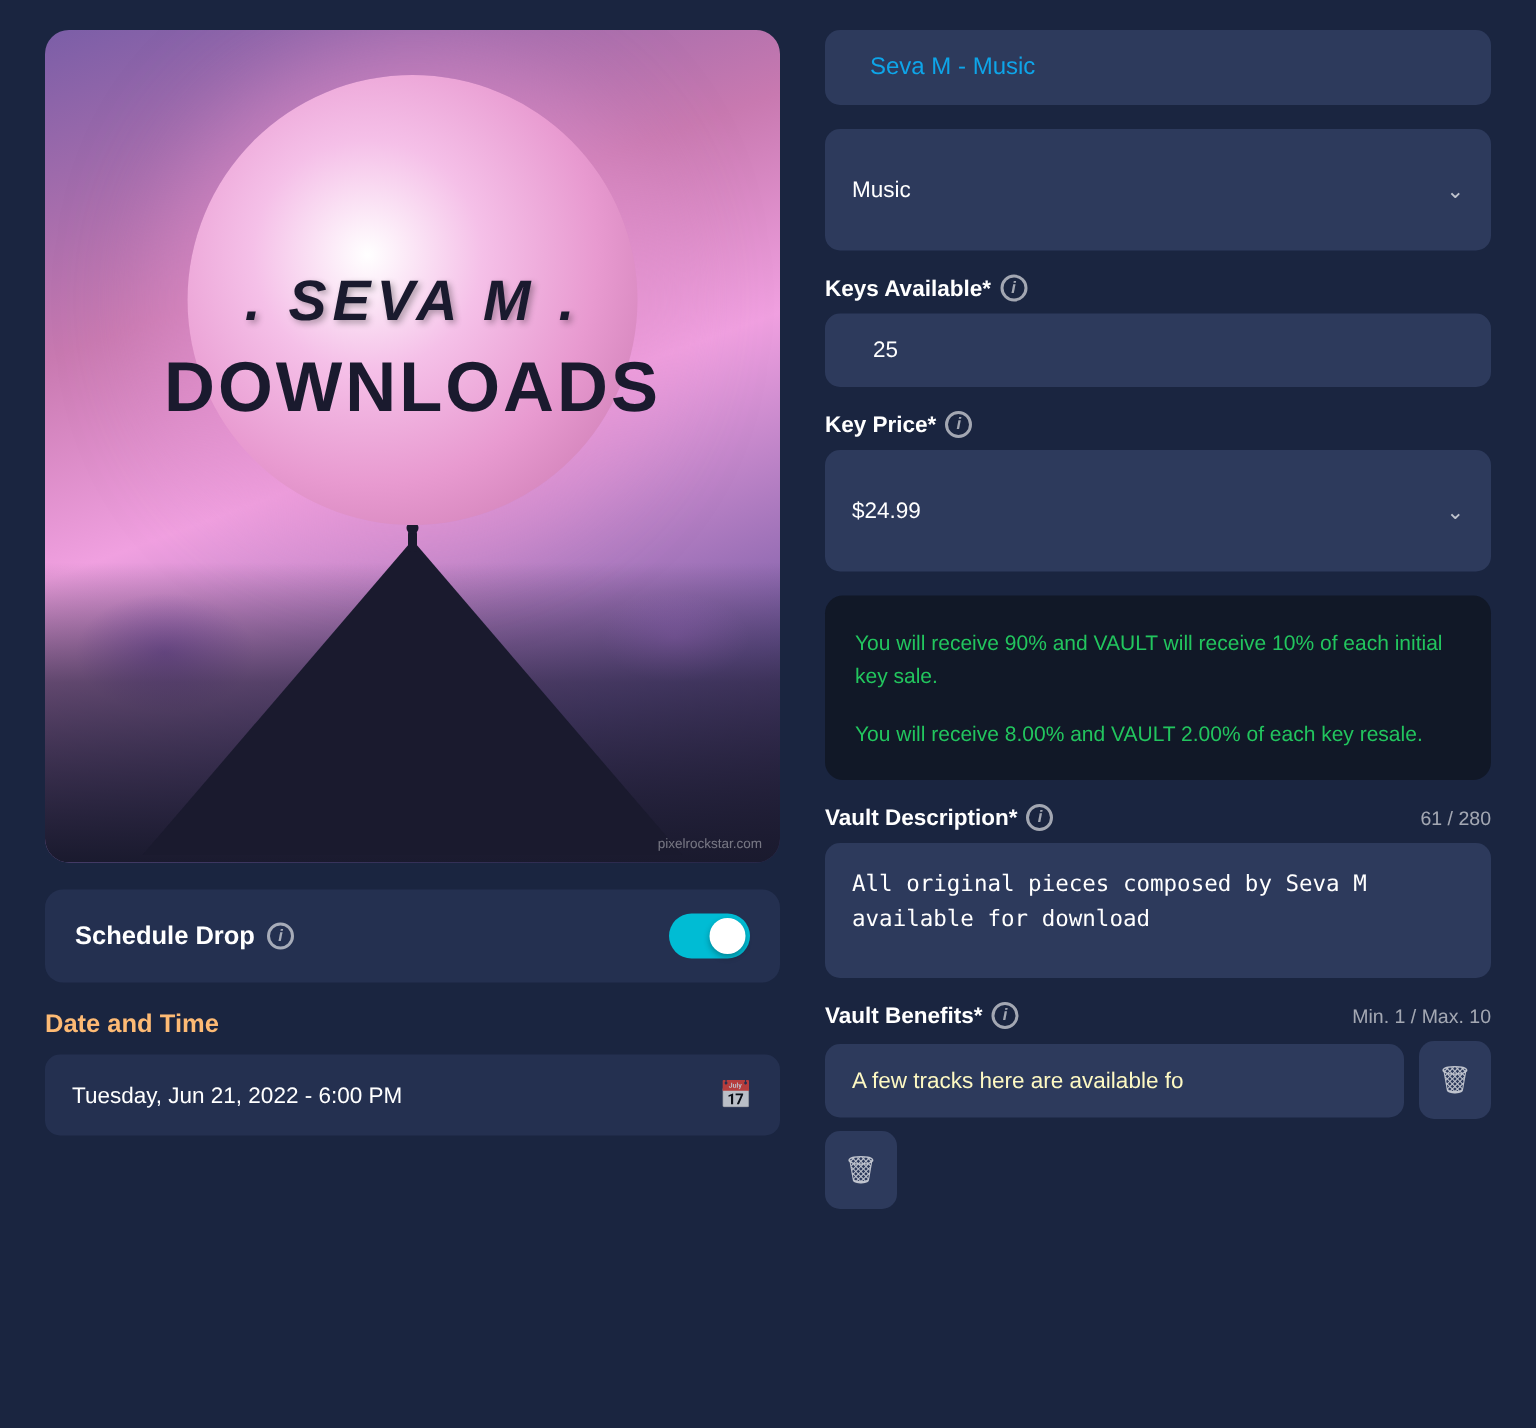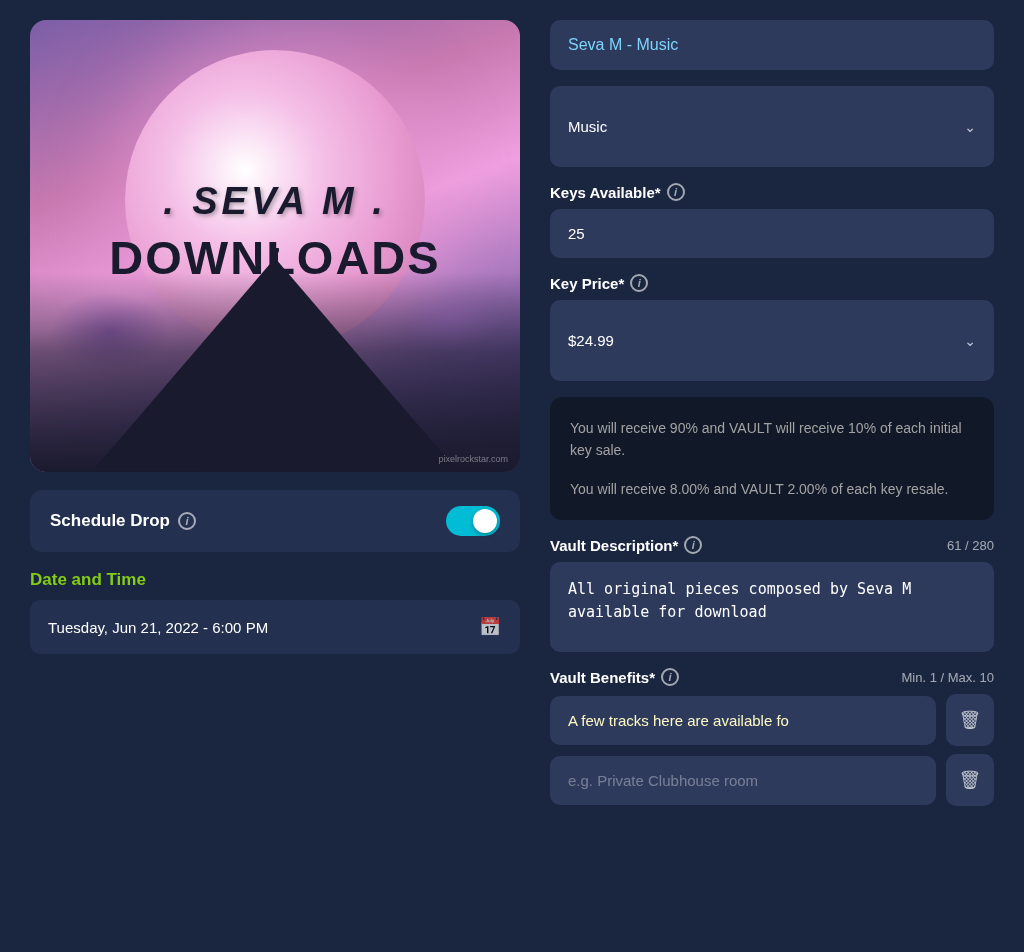--- a/index.html
+++ b/index.html
@@ -24,21 +24,21 @@
     .left-column {
       width: 490px;
       flex-shrink: 0;
       display: flex;
       flex-direction: column;
       gap: 18px;
     }
 
     .album-art {
       width: 100%;
-      height: 452px;
+      height: 555px;
       border-radius: 16px;
       overflow: hidden;
       position: relative;
       background: linear-gradient(160deg, #7b5ea7 0%, #c879b0 30%, #f0a0e0 50%, #7b5ea7 80%, #3a3060 100%);
     }
 
     .moon {
       position: absolute;
       top: 30px;
       left: 50%;
@@ -157,21 +157,21 @@
 
     .date-time-section {
       display: flex;
       flex-direction: column;
       gap: 10px;
     }
 
     .date-time-label {
       font-size: 17px;
       font-weight: 700;
-      color: #84cc16;
+      color: #fdba74;
     }
 
     .date-time-input {
       background-color: #243050;
       border-radius: 10px;
       padding: 16px 18px;
       display: flex;
       align-items: center;
       justify-content: space-between;
       font-size: 15px;
@@ -189,23 +189,23 @@
       flex: 1;
       display: flex;
       flex-direction: column;
       gap: 16px;
     }
 
     .title-input {
       background-color: #2d3a5c;
       border: none;
       border-radius: 10px;
-      padding: 16px 18px;
+      padding: 16px 30px;
       font-size: 16px;
-      color: #7dd3fc;
+      color: #0ea5e9;
       width: 100%;
       outline: none;
     }
 
     .field-label {
       font-size: 15px;
       font-weight: 700;
       color: #ffffff;
       display: flex;
       align-items: center;
@@ -233,34 +233,34 @@
 
     .chevron-down {
       color: rgba(255,255,255,0.7);
       font-size: 14px;
     }
 
     .text-input-field {
       background-color: #2d3a5c;
       border: none;
       border-radius: 10px;
-      padding: 16px 18px;
+      padding: 16px 32px;
       font-size: 15px;
       color: #ffffff;
       width: 100%;
       outline: none;
     }
 
     .info-box {
       background-color: #111827;
       border-radius: 12px;
       padding: 20px;
       font-size: 14px;
       line-height: 1.6;
-      color: #a3a3a3;
+      color: #22c55e;
     }
 
     .info-box p + p {
       margin-top: 16px;
     }
 
     .field-label-row {
       display: flex;
       align-items: center;
       justify-content: space-between;
@@ -427,21 +427,20 @@
       </div>
 
       <div class="benefit-input-row">
         <input type="text" class="benefit-input" value="A few tracks here are available fo" style="">
         <button class="trash-button">
           <span class="trash-icon">🗑</span>
         </button>
       </div>
 
       <div class="benefit-input-row">
-        <input type="text" class="benefit-input" placeholder="e.g. Private Clubhouse room" style="">
         <button class="trash-button">
           <span class="trash-icon">🗑</span>
         </button>
       </div>
 
     </div>
 
   </div>
 
 </div>

